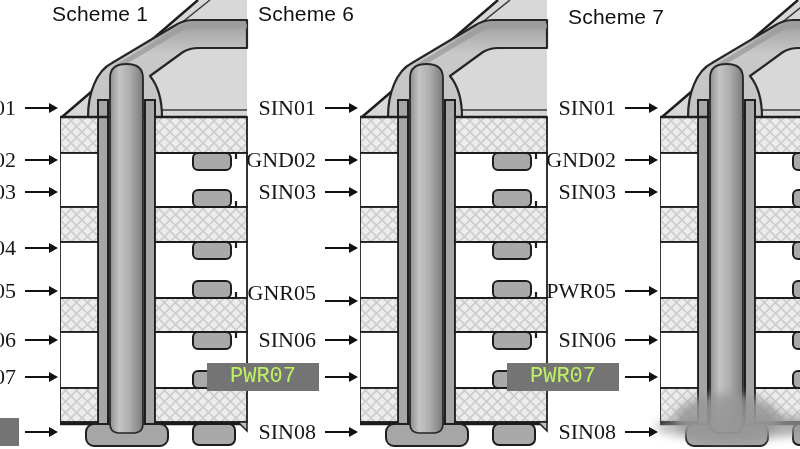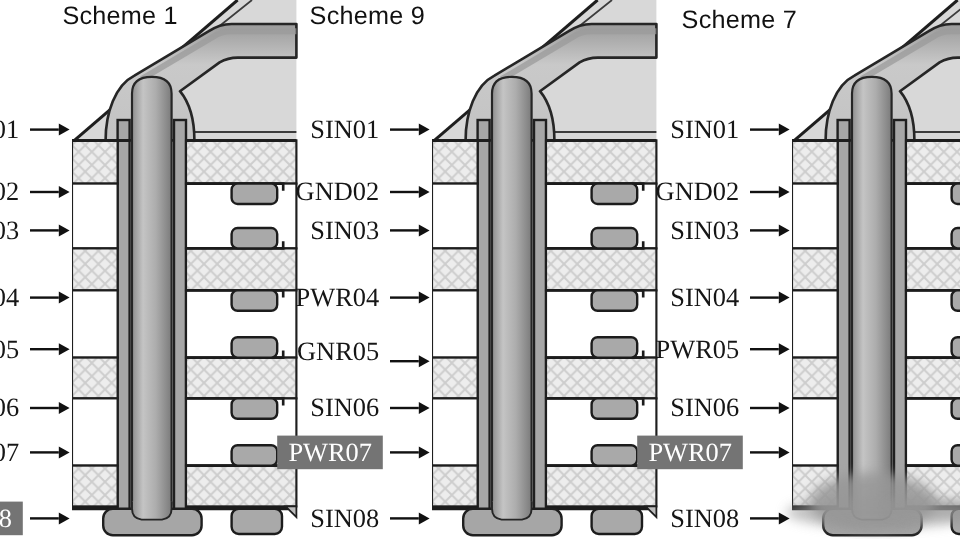--- a/index.html
+++ b/index.html
@@ -25,21 +25,21 @@
 
   .labels{position:absolute;inset:0;pointer-events:none;}
   .label-row{
     position:absolute;right:242px;height:30px;
     display:flex;align-items:center;gap:6px;white-space:nowrap;
   }
   .chip{
     font-family:"Liberation Serif",serif;font-size:22px;color:#161616;
     padding:1px 3px;line-height:1.1;
   }
-  .chip.hl{background:#747474;color:#ffffff;padding:2px 9px;}
+  .chip.hl{background:#747474;color:#bef264;padding:2px 23px;font-family:Liberation Mono, monospace;}
   .arrow{display:flex;align-items:center;}
   .shaft{width:24px;height:2.5px;background:#111;}
   .head{
     width:0;height:0;
     border-left:9px solid #111;
     border-top:5.5px solid transparent;
     border-bottom:5.5px solid transparent;
   }
 
   .smudge{position:absolute;background:#979797;border-radius:50%;filter:blur(5px);}
@@ -198,21 +198,21 @@
           <i class="head"></i>
         </span>
       </div>
     </div>
 </div>
 
 <div class="scheme" id="scheme-2">
   <svg class="board" viewBox="0 0 190 450">
     <use href="#board-sym"></use>
   </svg>
-  <div class="scheme-title">Scheme 9</div>
+  <div class="scheme-title">Scheme 6</div>
   <div class="labels">
       <div class="label-row" style="top: 93px;">
         <span class="chip">SIN01</span>
         <span class="arrow">
           <i class="shaft"></i>
           <i class="head"></i>
         </span>
       </div>
       <div class="label-row" style="top: 145px;">
         <span class="chip">GND02</span>
@@ -222,21 +222,20 @@
         </span>
       </div>
       <div class="label-row" style="top: 177px;">
         <span class="chip">SIN03</span>
         <span class="arrow">
           <i class="shaft"></i>
           <i class="head"></i>
         </span>
       </div>
       <div class="label-row" style="top: 233px;">
-        <span class="chip">PWR04</span>
         <span class="arrow">
           <i class="shaft"></i>
           <i class="head"></i>
         </span>
       </div>
       <div class="label-row" style="top: 276px; align-items: flex-end;">
         <span class="chip">GNR05</span>
         <span class="arrow">
           <i class="shaft"></i>
           <i class="head"></i>
@@ -289,27 +288,20 @@
           <i class="head"></i>
         </span>
       </div>
       <div class="label-row" style="top: 177px;">
         <span class="chip">SIN03</span>
         <span class="arrow">
           <i class="shaft"></i>
           <i class="head"></i>
         </span>
       </div>
-      <div class="label-row" style="top: 233px;">
-        <span class="chip">SIN04</span>
-        <span class="arrow">
-          <i class="shaft"></i>
-          <i class="head"></i>
-        </span>
-      </div>
       <div class="label-row" style="top: 276px;">
         <span class="chip">PWR05</span>
         <span class="arrow">
           <i class="shaft"></i>
           <i class="head"></i>
         </span>
       </div>
       <div class="label-row" style="top: 325px;">
         <span class="chip">SIN06</span>
         <span class="arrow">

